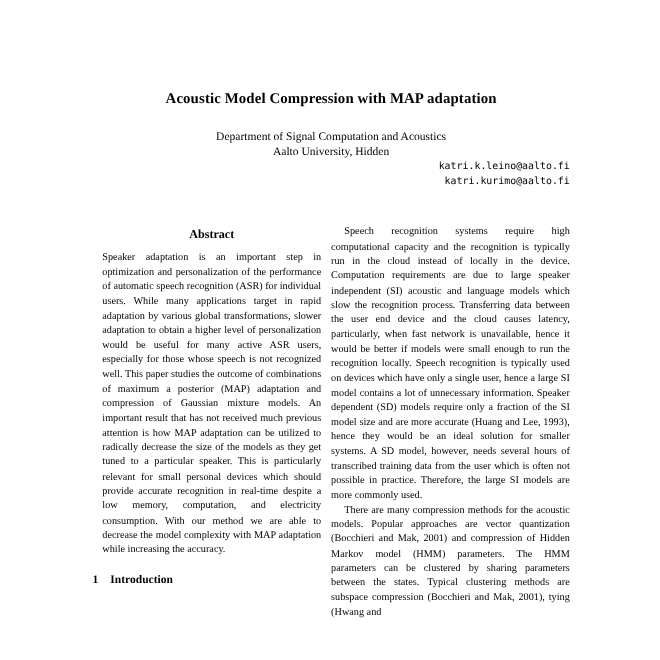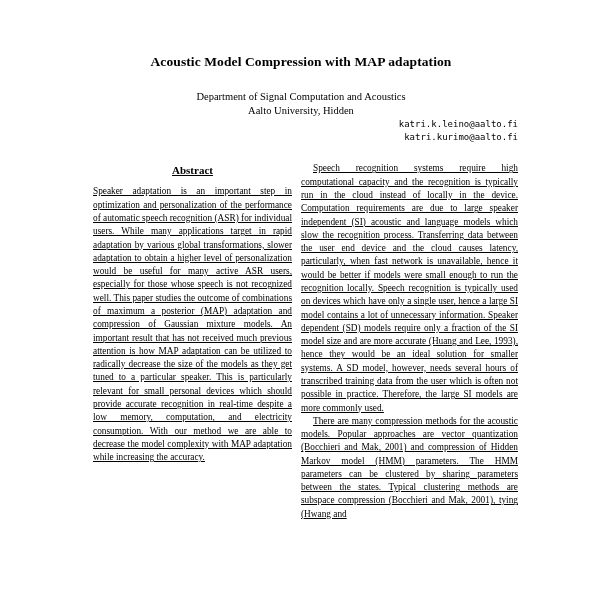--- a/index.html
+++ b/index.html
@@ -11,21 +11,21 @@
     width: 600px;
     height: 600px;
     overflow: hidden;
     color: #000000;
     font-family: "Liberation Serif", serif;
   }
   .page {
     box-sizing: border-box;
     width: 600px;
     height: 600px;
-    padding: 54px 82px 0 84px;
+    padding: 82px 82px 0 84px;
     overflow: hidden;
   }
   .title {
     font-size: 13.5px;
     font-weight: bold;
     text-align: center;
     margin: 0 0 20px 0;
     letter-spacing: 0.1px;
   }
   .authors {
@@ -40,22 +40,21 @@
     line-height: 1.35;
   }
   .email {
     font-family: "DejaVu Sans Mono", "Liberation Mono", monospace;
     font-size: 9px;
     text-align: right;
     line-height: 1.45;
   }
   .columns {
     display: flex;
-    margin-top: 18px;
-    text-decoration: underline;
+    margin-top: 33px;
   }
   .col {
     flex: 1 1 0;
     min-width: 0;
   }
   .abs-head {
     font-size: 11px;
     font-weight: bold;
     text-align: center;
     margin: 2px 0 9px 0;
@@ -101,20 +100,23 @@
     <div class="affil">Aalto University, Hidden</div>
     <div class="email">katri.k.leino@aalto.fi</div>
     <div class="email">katri.kurimo@aalto.fi</div>
   </div>
 
   <div class="columns">
 
     <div class="col">
       <div class="abs-head">Abstract</div>
       <p class="abs-text">Speaker adaptation is an important step in optimization and personalization of the performance of automatic speech recognition (ASR) for individual users. While many applications target in rapid adaptation by various global transformations, slower adaptation to obtain a higher level of personalization would be useful for many active ASR users, especially for those whose speech is not recognized well. This paper studies the outcome of combinations of maximum a posterior (MAP) adaptation and compression of Gaussian mixture models. An important result that has not received much previous attention is how MAP adaptation can be utilized to radically decrease the size of the models as they get tuned to a particular speaker. This is particularly relevant for small personal devices which should provide accurate recognition in real-time despite a low memory, computation, and electricity consumption. With our method we are able to decrease the model complexity with MAP adaptation while increasing the accuracy.</p>
+      <div class="sec-head">
+        <span class="sec-num">1</span><span>Introduction</span>
+      </div>
     </div>
 
     <div class="col">
       <p class="body-text indent">Speech recognition systems require high computational capacity and the recognition is typically run in the cloud instead of locally in the device. Computation requirements are due to large speaker independent (SI) acoustic and language models which slow the recognition process. Transferring data between the user end device and the cloud causes latency, particularly, when fast network is unavailable, hence it would be better if models were small enough to run the recognition locally. Speech recognition is typically used on devices which have only a single user, hence a large SI model contains a lot of unnecessary information. Speaker dependent (SD) models require only a fraction of the SI model size and are more accurate (Huang and Lee, 1993), hence they would be an ideal solution for smaller systems. A SD model, however, needs several hours of transcribed training data from the user which is often not possible in practice. Therefore, the large SI models are more commonly used.</p>
       <p class="body-text indent">There are many compression methods for the acoustic models. Popular approaches are vector quantization (Bocchieri and Mak, 2001) and compression of Hidden Markov model (HMM) parameters. The HMM parameters can be clustered by sharing parameters between the states. Typical clustering methods are subspace compression (Bocchieri and Mak, 2001), tying (Hwang and</p>
     </div>
 
   </div>
 
 </div>

